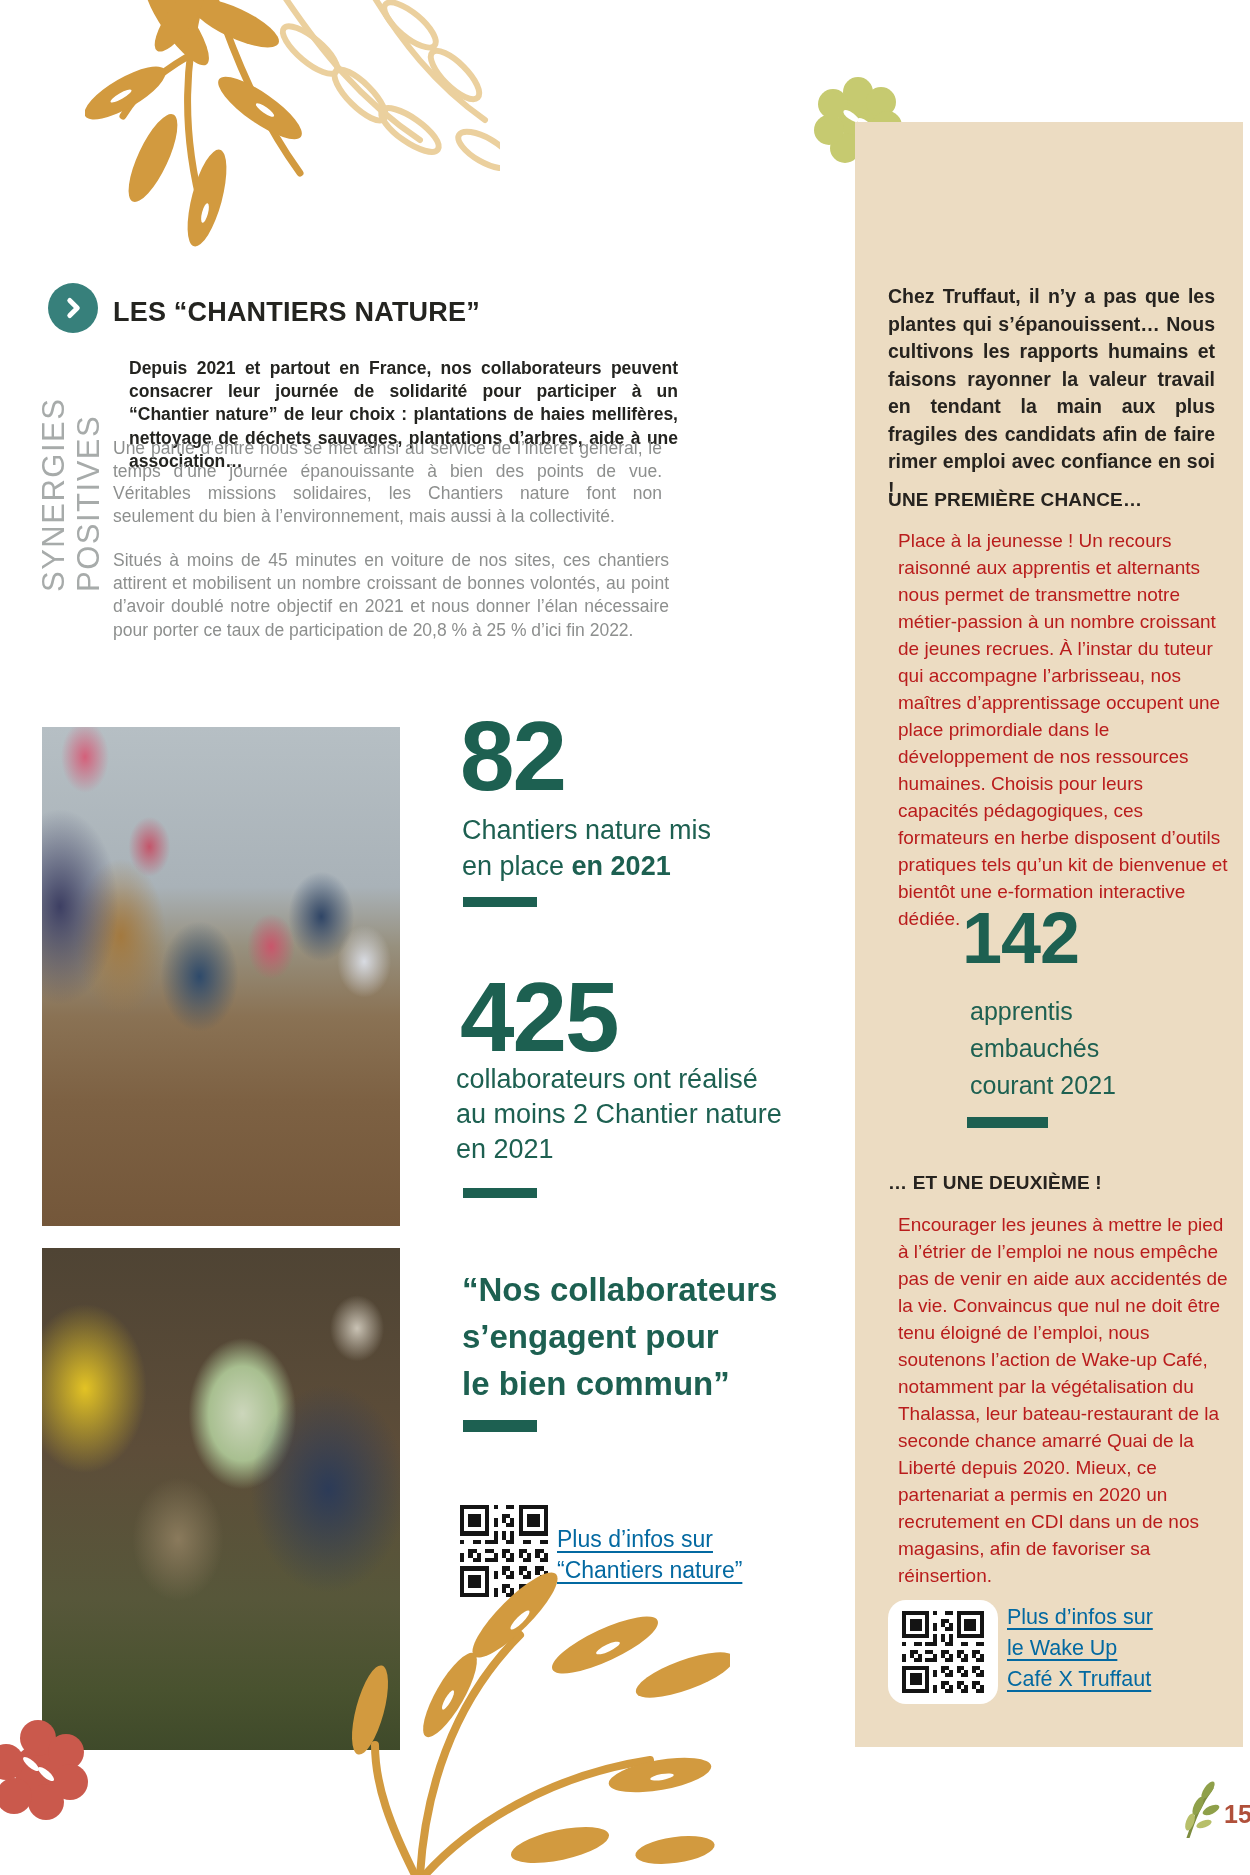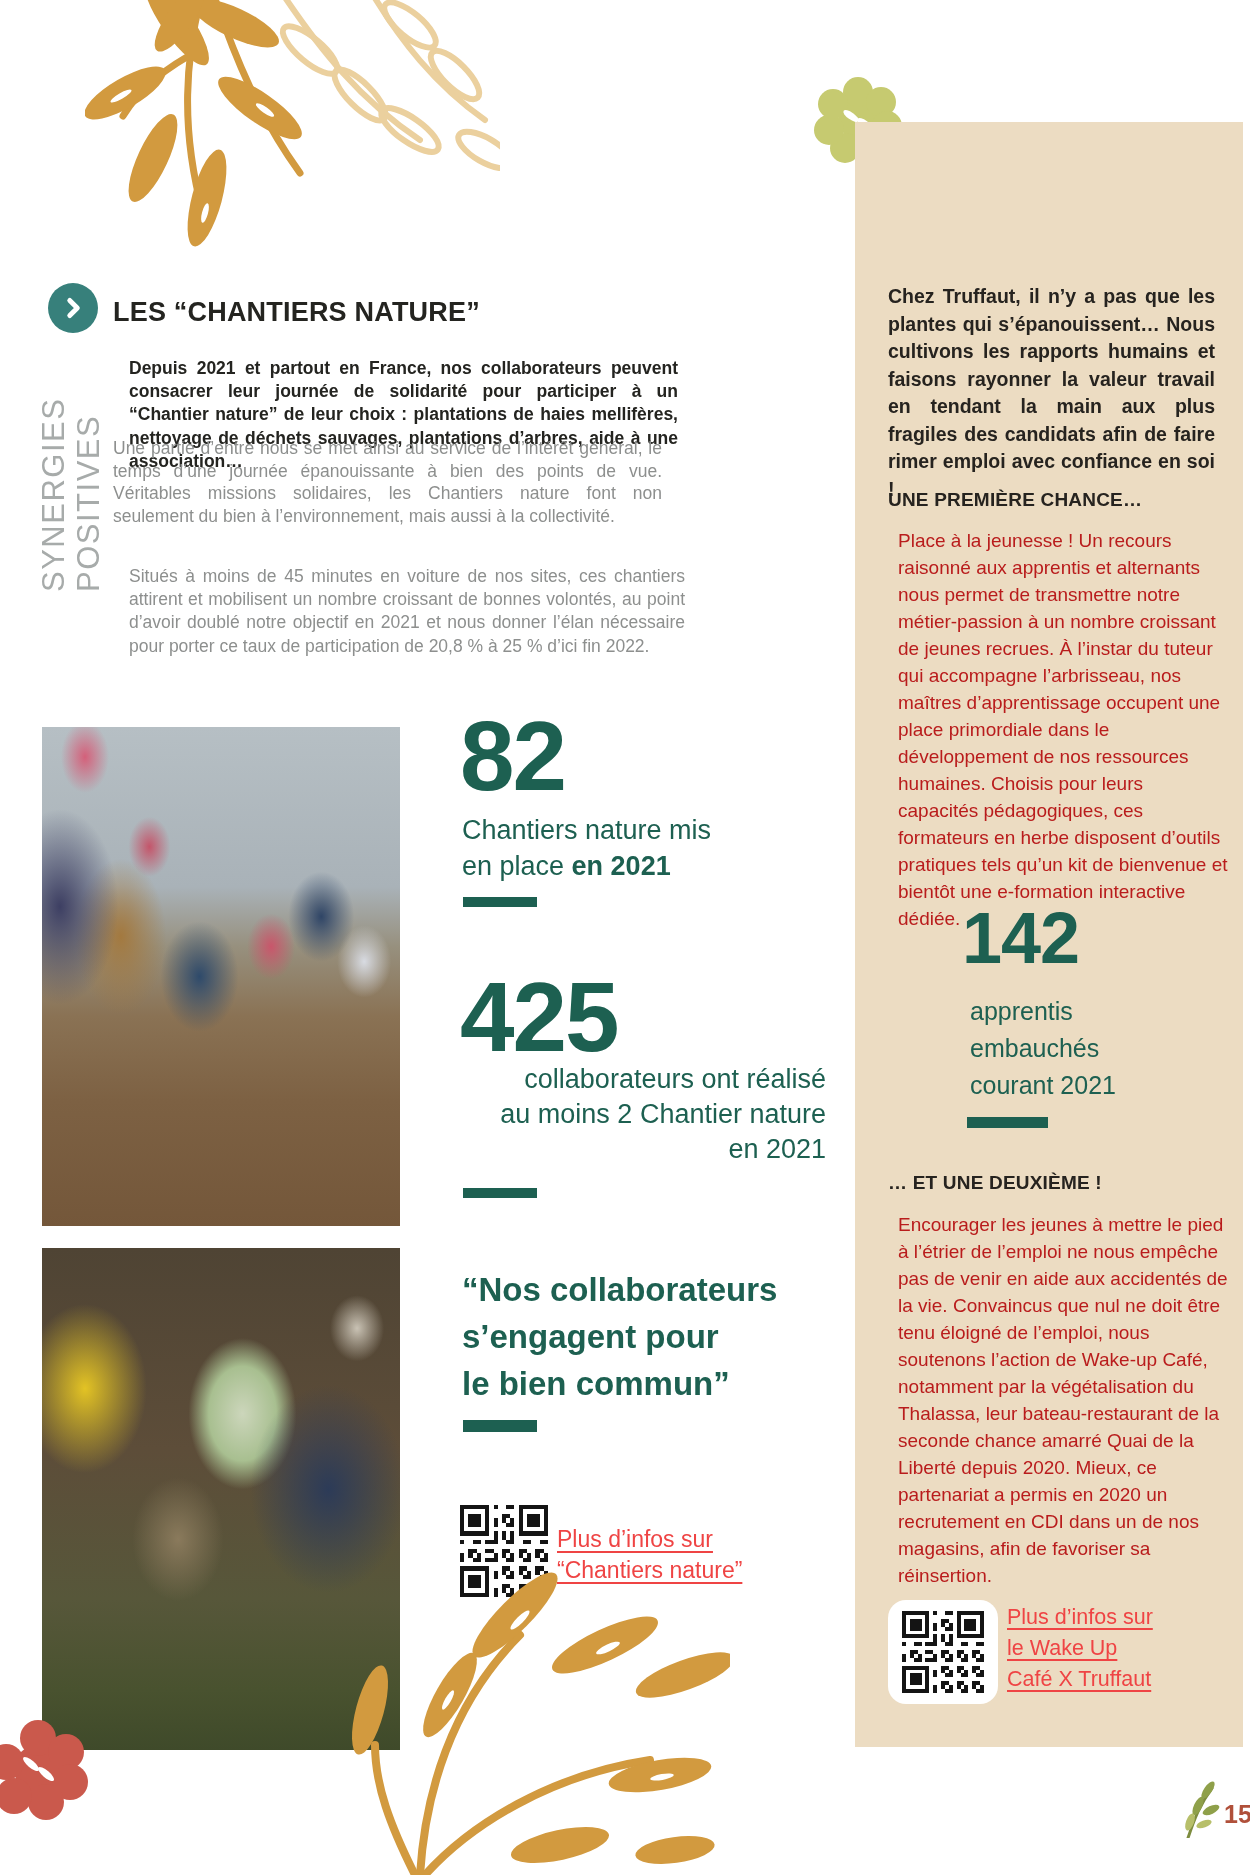--- a/index.html
+++ b/index.html
@@ -38,30 +38,30 @@
       radial-gradient(70px 95px at 38% 58%, #8a7a5c 0%, rgba(138,122,92,0) 65%),
       radial-gradient(45px 55px at 88% 16%, #c9c2b4 0%, rgba(201,194,180,0) 60%),
       linear-gradient(to bottom, #4f4434 0%, #5d4d39 40%, #57573a 70%, #49522f 88%, #3f4a2a 100%);}
 
   
   .stat-num{color:#1d6051;font-weight:bold;font-size:98px;line-height:98px;letter-spacing:-2px;}
   .stat1-num{left:460px;top:707px;}
   .stat2-num{left:460px;top:968px;}
   .stat-label{color:#1d6051;font-size:27px;line-height:36px;}
   .stat1-label{left:462px;top:812px;width:330px;}
-  .stat2-label{left:486px;top:1062px;width:340px;line-height:35px;text-align:right;}
+  .stat2-label{left:456px;top:1062px;width:340px;line-height:35px;}
   .teal-bar{background:#1d6051;}
   .bar1{left:463px;top:897px;width:74px;height:10px;}
   .bar2{left:463px;top:1188px;width:74px;height:10px;}
   .bar3{left:463px;top:1420px;width:74px;height:12px;}
   .quote{left:462px;top:1266px;width:400px;color:#1d6051;font-size:33px;line-height:47px;font-weight:bold;}
 
   .qr-box{background:#ffffff;}
   .qr1{left:460px;top:1505px;width:88px;height:92px;}
-  .link{color:#ef4444;}
+  .link{color:#0369a1;}
   .link1{left:557px;top:1524px;font-size:23px;line-height:31px;}
   .link div,.link span{text-decoration:underline;text-underline-offset:4px;}
 
   
   .panel{left:855px;top:122px;width:388px;height:1625px;background:#ecdcc2;}
   .panel-title{left:888px;top:168px;width:320px;font-size:28px;line-height:30px;font-weight:bold;color:#242420;}
   .panel-intro{left:888px;top:283px;width:327px;font-size:19.5px;line-height:27.5px;font-weight:bold;
                color:#26231f;text-align:justify;}
   .panel-h2{font-size:19px;font-weight:bold;color:#26231f;letter-spacing:.2px;}
   .panel-h2a{left:888px;top:489px;}
@@ -154,21 +154,21 @@
 
   <div class="abs vertical-label">
     <div>SYNERGIES</div>
     <div>POSITIVES</div>
   </div>
 
   <h1 class="abs main-heading" style="margin:0;">LES “CHANTIERS NATURE”</h1>
 
   <p class="abs intro-bold" style="margin:16px;">Depuis 2021 et partout en France, nos collaborateurs peuvent consacrer leur journée de solidarité pour participer à un “Chantier nature” de leur choix : plantations de haies mellifères, nettoyage de déchets sauvages, plantations d’arbres, aide à une association…</p>
   <p class="abs intro-gray" style="margin:0;">Une partie d’entre nous se met ainsi au service de l’intérêt général, le temps d’une journée épanouissante à bien des points de vue. Véritables missions solidaires, les Chantiers nature font non seulement du bien à l’environnement, mais aussi à la collectivité.</p>
-  <p class="abs para2-gray" style="margin:16px;">Situés à moins de 45 minutes en voiture de nos sites, ces chantiers attirent et mobilisent un nombre croissant de bonnes volontés, au point d’avoir doublé notre objectif en 2021 et nous donner l’élan nécessaire pour porter ce taux de participation de 20,8 % à 25 % d’ici fin 2022.</p>
+  <p class="abs para2-gray" style="margin:0;">Situés à moins de 45 minutes en voiture de nos sites, ces chantiers attirent et mobilisent un nombre croissant de bonnes volontés, au point d’avoir doublé notre objectif en 2021 et nous donner l’élan nécessaire pour porter ce taux de participation de 20,8 % à 25 % d’ici fin 2022.</p>
 
   <div class="abs photo photo1"></div>
   <div class="abs photo photo2"></div>
 
   <div class="abs stat-num stat1-num">82</div>
   <div class="abs stat-label stat1-label">
     <div>Chantiers nature mis</div>
     <div><span>en place </span><span style="font-weight:bold;">en 2021</span></div>
   </div>
   <div class="abs teal-bar bar1"></div>

